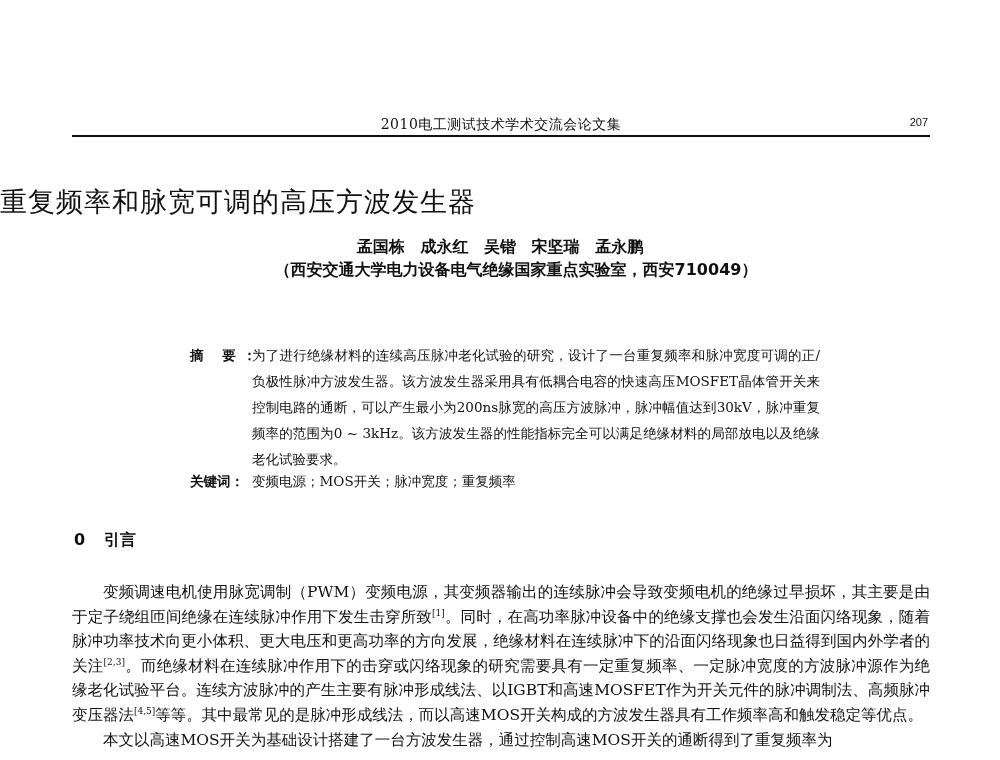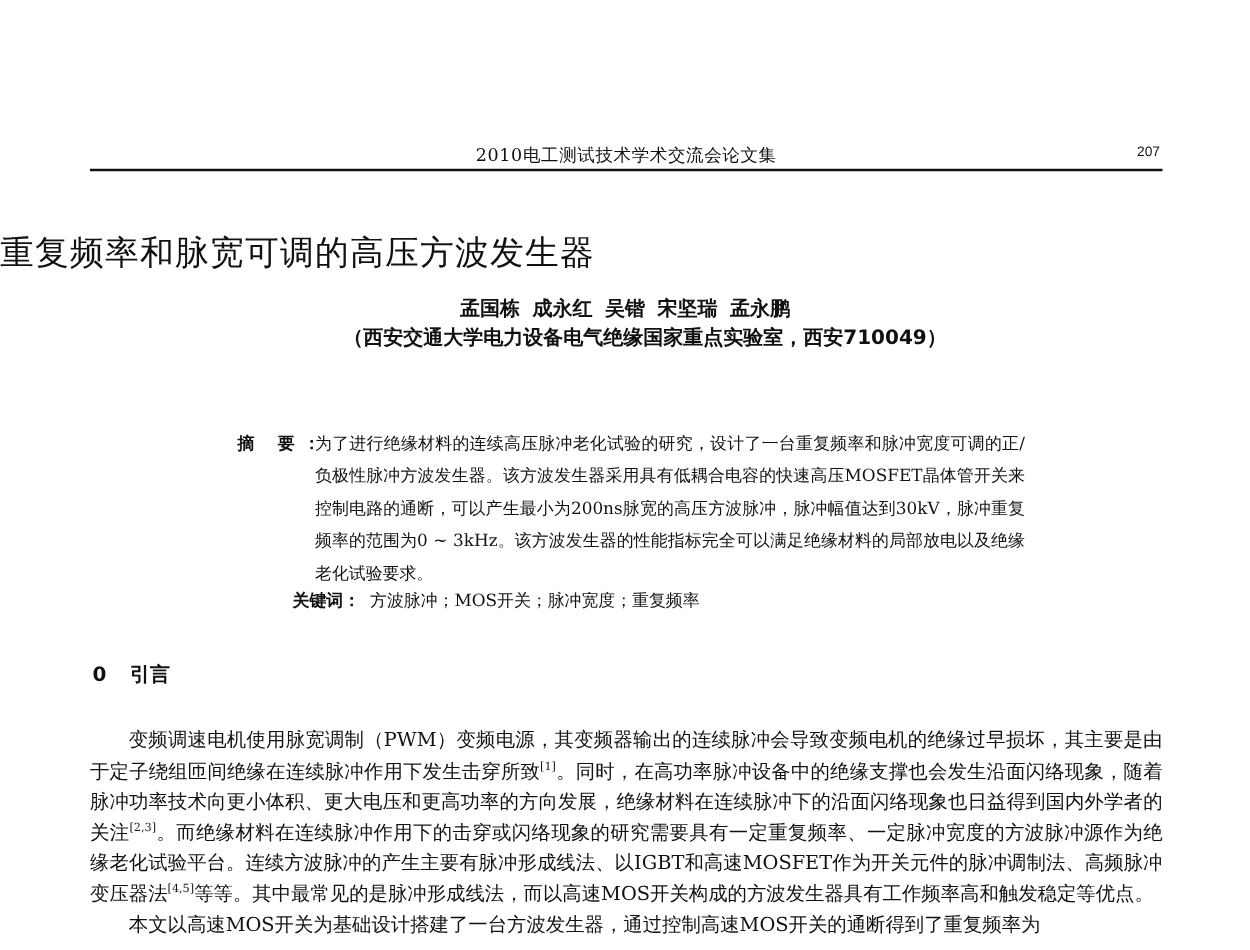--- a/index.html
+++ b/index.html
@@ -5,29 +5,29 @@
   html, body { margin: 0; padding: 0; background: #ffffff; }
   body { width: 1000px; height: 760px; position: relative; overflow: hidden; color: #111; font-family: "DejaVu Serif", "Liberation Serif", serif; }
   .page { position: absolute; left: 0; top: 0; width: 1000px; height: 672px; }
 
   .running-head { position: absolute; left: 72px; top: 114px; width: 858px; height: 22px; }
   .running-head .journal { position: absolute; left: 0; right: 0; text-align: center; font-size: 14px; letter-spacing: 0.5px; top: 2px; }
   .running-head .pageno { position: absolute; right: 2px; top: 2px; font-size: 11px; font-family: "Liberation Sans", sans-serif; }
   .head-rule { position: absolute; left: 72px; top: 135px; width: 858px; height: 2px; background: #111; }
 
   .title { position: absolute; left: 0; width: 1000px; top: 184px; text-align: left; font-size: 27px; font-family: "DejaVu Sans", sans-serif; letter-spacing: 1px; }
-  .authors { position: absolute; left: 0; width: 1000px; top: 237px; text-align: center; font-size: 16px; font-weight: bold; font-family: Liberation Serif, serif; word-spacing: 6px; }
+  .authors { position: absolute; left: 0; width: 1000px; top: 237px; text-align: center; font-size: 16px; font-weight: bold; font-family: Liberation Mono, monospace; word-spacing: 6px; }
   .affil { position: absolute; left: 16px; width: 1000px; top: 260px; text-align: center; font-size: 16px; font-weight: bold; font-family: "DejaVu Sans", sans-serif; }
 
   .abstract { position: absolute; left: 190px; top: 342px; width: 630px; font-size: 13.5px; line-height: 26px; }
   .abstract .row { display: flex; }
   .abstract .label { width: 62px; flex: none; font-weight: bold; font-family: "DejaVu Sans", sans-serif; white-space: nowrap; }
   .abstract .label.spaced { letter-spacing: 7px; }
   .abstract .txt { flex: 1; text-align: justify; }
-  .abstract .kw-row { margin-top: -4px; margin-left: 44px; }
+  .abstract .kw-row { margin-top: -4px; }
 
   .section { position: absolute; left: 74px; top: 530px; font-size: 16px; font-weight: bold; font-family: "DejaVu Sans", sans-serif; }
   .section .num { display: inline-block; width: 30px; }
 
   .body-text { position: absolute; left: 72px; top: 536px; width: 858px; font-size: 15.5px; line-height: 24.6px; text-align: justify; margin-top: 44px; }
   .body-text p { margin: 0; text-indent: 2em; }
   .body-text sup { font-size: 9px; line-height: 0; vertical-align: super; }
 </style>
 </head>
 <body>
@@ -44,21 +44,21 @@
   <div class="authors">孟国栋  成永红  吴锴  宋坚瑞  孟永鹏</div>
   <div class="affil">（西安交通大学电力设备电气绝缘国家重点实验室，西安710049）</div>
 
   <div class="abstract">
     <div class="row">
       <span class="label spaced">摘 要：</span>
       <span class="txt">为了进行绝缘材料的连续高压脉冲老化试验的研究，设计了一台重复频率和脉冲宽度可调的正/负极性脉冲方波发生器。该方波发生器采用具有低耦合电容的快速高压MOSFET晶体管开关来控制电路的通断，可以产生最小为200ns脉宽的高压方波脉冲，脉冲幅值达到30kV，脉冲重复频率的范围为0 ~ 3kHz。该方波发生器的性能指标完全可以满足绝缘材料的局部放电以及绝缘老化试验要求。</span>
     </div>
     <div class="row kw-row">
       <span class="label">关键词：</span>
-      <span class="txt">方波脉冲；MOS开关；脉冲宽度；重复频率</span>
+      <span class="txt">变频电源；MOS开关；脉冲宽度；重复频率</span>
     </div>
   </div>
 
   <div class="section">
     <span class="num">0</span><span>引言</span>
   </div>
 
   <div class="body-text">
     <p><span>变频调速电机使用脉宽调制（PWM）变频电源，其变频器输出的连续脉冲会导致变频电机的绝缘过早损坏，其主要是由于定子绕组匝间绝缘在连续脉冲作用下发生击穿所致</span><sup>[1]</sup><span>。同时，在高功率脉冲设备中的绝缘支撑也会发生沿面闪络现象，随着脉冲功率技术向更小体积、更大电压和更高功率的方向发展，绝缘材料在连续脉冲下的沿面闪络现象也日益得到国内外学者的关注</span><sup>[2,3]</sup><span>。而绝缘材料在连续脉冲作用下的击穿或闪络现象的研究需要具有一定重复频率、一定脉冲宽度的方波脉冲源作为绝缘老化试验平台。连续方波脉冲的产生主要有脉冲形成线法、以IGBT和高速MOSFET作为开关元件的脉冲调制法、高频脉冲变压器法</span><sup>[4,5]</sup><span>等等。其中最常见的是脉冲形成线法，而以高速MOS开关构成的方波发生器具有工作频率高和触发稳定等优点。</span></p>
     <p>本文以高速MOS开关为基础设计搭建了一台方波发生器，通过控制高速MOS开关的通断得到了重复频率为</p>

